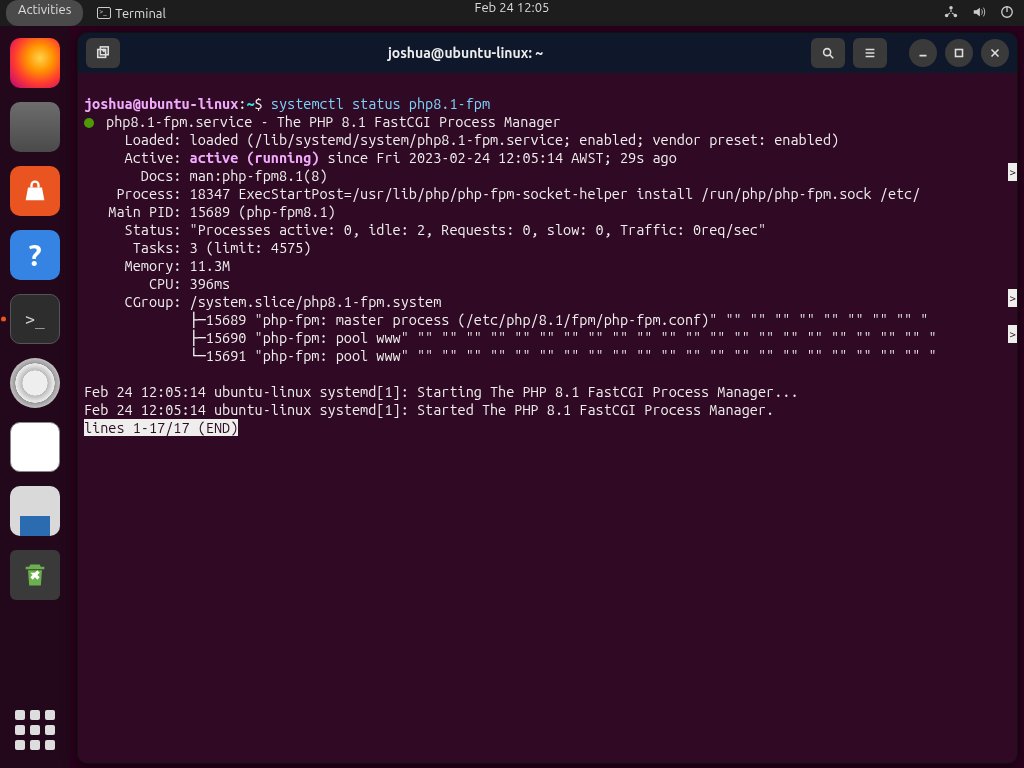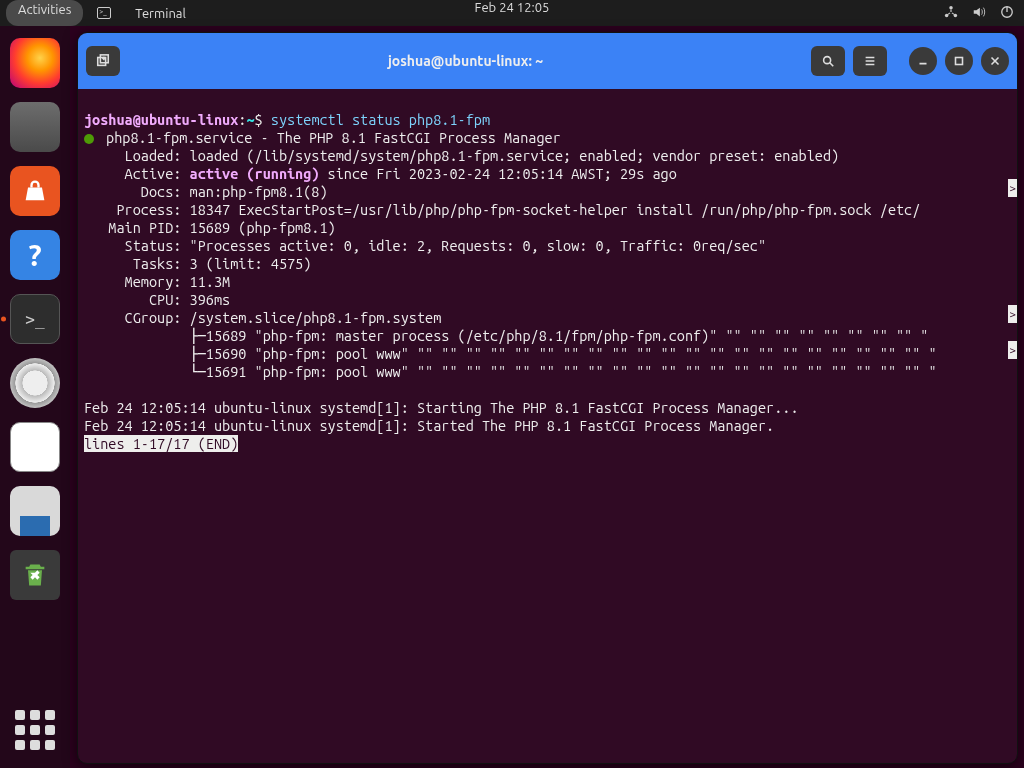--- a/index.html
+++ b/index.html
@@ -1,20 +1,20 @@
 <!DOCTYPE html>
 <html><head>
 <meta charset="utf-8">
 <style>
   * { margin: 0; padding: 0; box-sizing: border-box; }
   html, body { width: 1024px; height: 768px; overflow: hidden; font-family: Ubuntu, sans-serif; background: #2c001e; }
   
   .topbar { position: absolute; top: 0; left: 0; right: 0; height: 26px; background: #1d1d1d; color: #ddd; display: flex; font-size: 13px; }
   .topbar .activities { background: #4a4a4a; border-radius: 12px; padding: 2px 12px; margin-left: 6px; cursor: pointer; }
-  .topbar .app-indicator { display: flex; align-items: center; gap: 24px; margin-left: 14px; }
+  .topbar .app-indicator { display: flex; align-items: center; gap: 4px; margin-left: 14px; }
   .topbar .app-indicator .icon { width: 14px; height: 12px; border: 1.5px solid #ccc; border-radius: 2px; position: relative; }
   .topbar .app-indicator .icon::after { content: ">_"; font-size: 7px; position: absolute; top: -1px; left: 1px; color: #ccc; }
   .topbar .clock { position: absolute; left: 50%; transform: translateX(-50%); }
   .topbar .tray { margin-left: auto; margin-right: 10px; display: flex; gap: 14px; align-items: center; }
   .tray svg { width: 14px; height: 14px; fill: #ccc; }
   
   .dock { position: absolute; left: 0; top: 26px; bottom: 0; width: 70px; background: rgba(20,20,20,0.35); display: flex; flex-direction: column; align-items: center; padding-top: 12px; gap: 14px; }
   .dock .app { width: 50px; height: 50px; border-radius: 10px; display: flex; align-items: center; justify-content: center; cursor: pointer; }
   .dock .firefox { background: radial-gradient(circle at 60% 40%, #ffd24a 0%, #ff9500 30%, #ff3b30 60%, #b5007f 100%); }
   .dock .files { background: linear-gradient(#6d6d6d,#4a4a4a); }
@@ -27,21 +27,21 @@
   .dock .texteditor { background:#fff; border:1px solid #888; display:flex; flex-direction:column; padding:8px 6px; gap:3px;}
   .dock .texteditor i{height:3px; background:#3584e4;}
   .dock .save { background:#d9d9d9; display:flex; align-items:flex-end; justify-content:center; }
   .dock .save .slot{width:60%;height:40%;background:#2b6cb0;}
   .dock .trash { background:#3a3a3a; border-radius:6px; display:flex; align-items:center; justify-content:center;}
   .dock .trash svg{width:28px;height:28px;fill:#6ab04c;}
   .dock .grid-apps { margin-top:auto; margin-bottom:18px; width:40px; height:40px; display:grid; grid-template-columns:repeat(3,1fr); grid-template-rows:repeat(3,1fr); gap:5px; cursor:pointer;}
   .dock .grid-apps span{background:#ddd; border-radius:2px;}
   
   .window { position:absolute; left:77px; top:32px; right:6px; height:732px; background:#300a24; border-radius:10px; box-shadow:0 3px 14px rgba(0,0,0,.6); display:flex; flex-direction:column; overflow:hidden; border:1px solid #111;}
-  .titlebar { height:56px; background:#3b82f6; display:flex; align-items:center; padding:0 8px; gap:8px;}
+  .titlebar { height:40px; background:#0f172a; display:flex; align-items:center; padding:0 8px; gap:8px;}
   .titlebar .tab-btn{width:30px;height:30px;background:#383838;border-radius:6px;display:flex;align-items:center;justify-content:center;cursor:pointer;}
   .titlebar .tab-btn svg{width:16px;height:16px;stroke:#ccc;fill:none;stroke-width:1.6;}
   .titlebar .title{flex:1;text-align:center;color:#eee;font-size:14px;font-weight:600;}
   .titlebar .ctrl{width:28px;height:28px;background:#3a3a3a;border-radius:50%;display:flex;align-items:center;justify-content:center;cursor:pointer;}
   .titlebar .ctrl.square{border-radius:6px;width:34px;height:30px;}
   .titlebar .ctrl svg{width:14px;height:14px;stroke:#ddd;fill:none;stroke-width:1.8;}
   .titlebar .close{background:#3a3a3a;}
   .titlebar .gap{width:6px;}
   
   .tbody { flex:1; padding:4px 2px 4px 6px; font-family: "Ubuntu Mono", monospace; font-size:14.5px; line-height:18px; color:#eee; white-space:pre; overflow:hidden; position:relative;} .bgreen{color:#f0abfc;font-weight:bold;} .cyan{color:#34e2e2;} .bold{font-weight:bold;} .white{color:#eeeeec;} .grey{color:#7dd3fc;}

